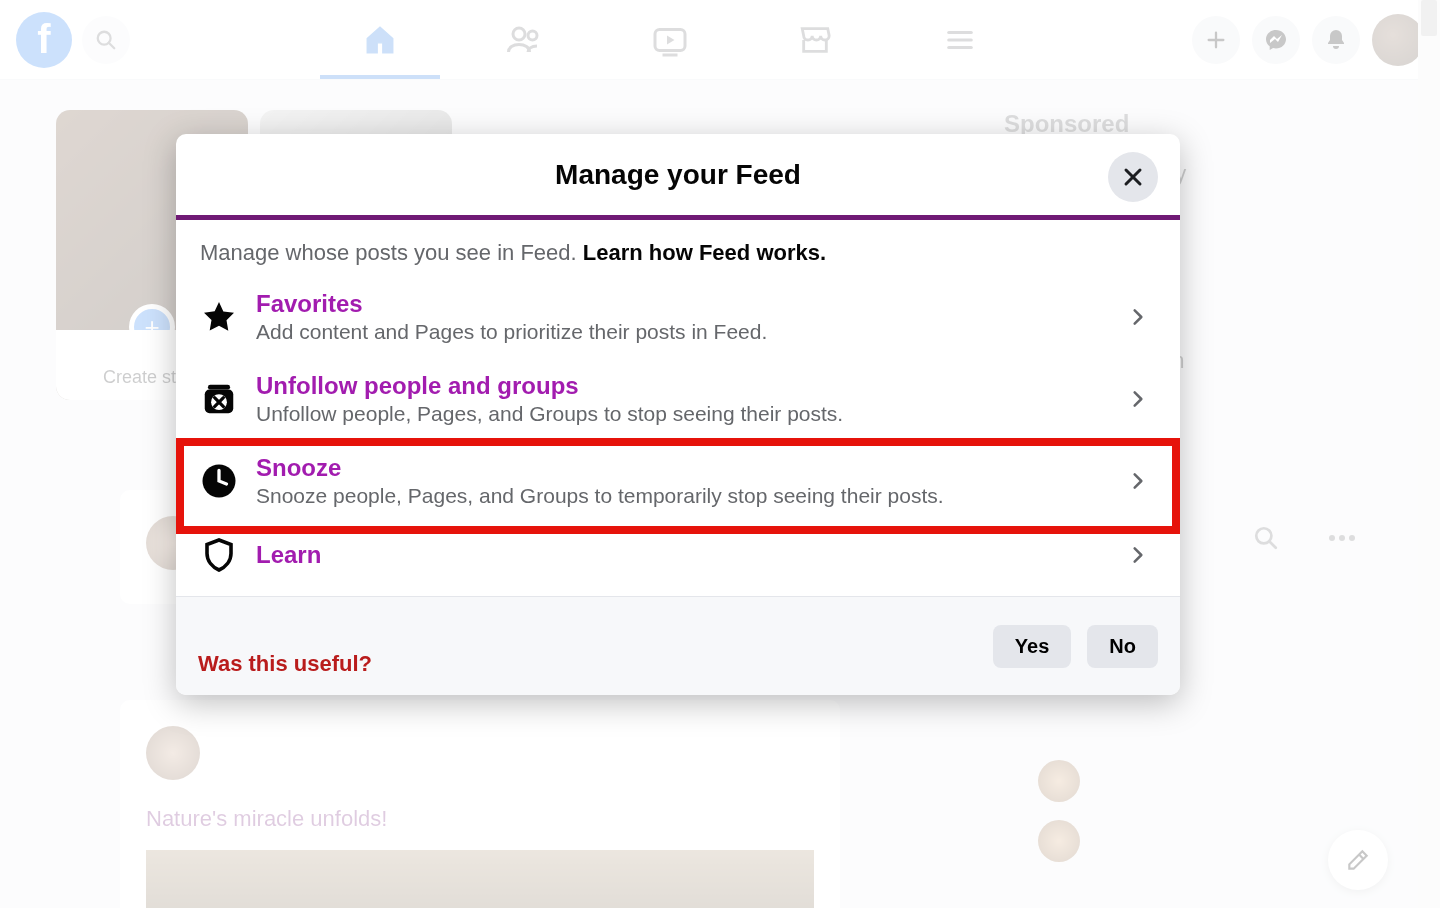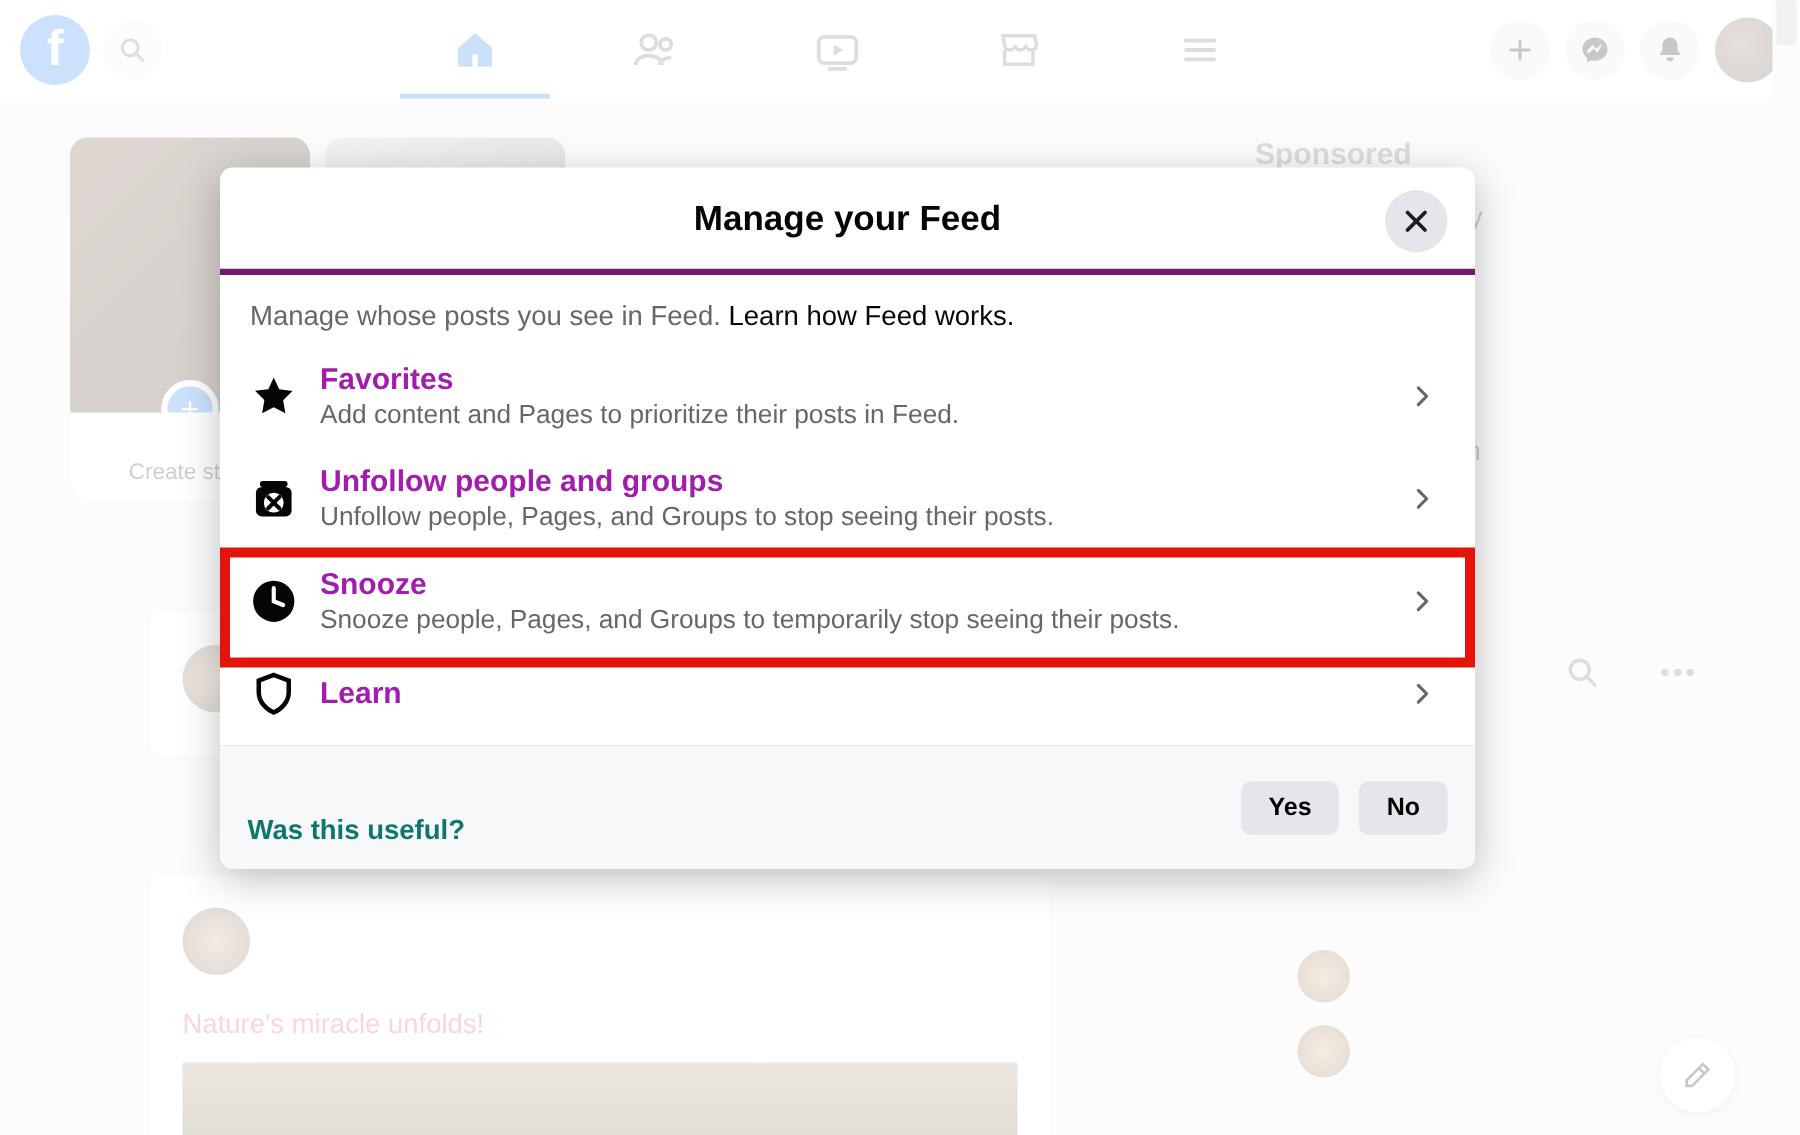--- a/index.html
+++ b/index.html
@@ -110,21 +110,21 @@
   .feed-avatar {
     width: 54px; height: 54px; border-radius: 50%;
     background: radial-gradient(circle, #c9a58a, #6b4a32);
     margin-bottom: 8px;
   }
   .feed-card2 {
     position: absolute; top: 700px; left: 120px;
     width: 720px; background: #fff; border-radius: 10px;
     padding: 26px 26px 0;
   }
-  .feed-text { font-size: 22px; color: #ef4444; margin-top: 26px; }
+  .feed-text { font-size: 22px; color: #701a75; margin-top: 26px; }
   .feed-image {
     margin-top: 18px; width: 100%; height: 80px;
     background: linear-gradient(#a89070, #6b5840);
   }
 
   .feed-actions {
     position: absolute; top: 520px; right: 80px;
     display: flex; gap: 40px; align-items: center;
   }
   .mini-icon {
@@ -182,21 +182,21 @@
     width: 50px; height: 50px; border-radius: 50%;
     background: #e4e6eb;
     display: flex; align-items: center; justify-content: center;
     cursor: pointer;
   }
 
   .modal-intro {
     padding: 20px 24px 10px;
     font-size: 22px; color: #65676b;
   }
-  .modal-intro .learn { color: #050505; font-weight: 400; }
+  .modal-intro .learn { color: #050505; font-weight: 700; }
 
   .option {
     display: flex; align-items: center;
     padding: 14px 24px;
     gap: 18px;
     position: relative;
     cursor: pointer;
   }
   .option-icon {
     width: 38px; height: 38px; flex-shrink: 0;
@@ -216,21 +216,21 @@
     border: 8px solid #e6130b;
     pointer-events: none;
   }
 
   .modal-footer {
     background: #f7f8fa;
     padding: 18px 22px;
     display: flex; align-items: center;
     border-top: 1px solid #e4e6eb;
   }
-  .footer-q { font-size: 22px; font-weight: 600; color: #0f766e; flex: 1; margin-top: 36px; }
+  .footer-q { font-size: 22px; font-weight: 600; color: #b91c1c; flex: 1; margin-top: 36px; }
   .footer-btn {
     padding: 10px 22px; font-size: 20px; font-weight: 600;
     background: #e4e6eb; border-radius: 8px; margin-left: 16px;
     cursor: pointer; border: none;
   }
 </style>
 </head>
 <body>
 
 <div class="header">

